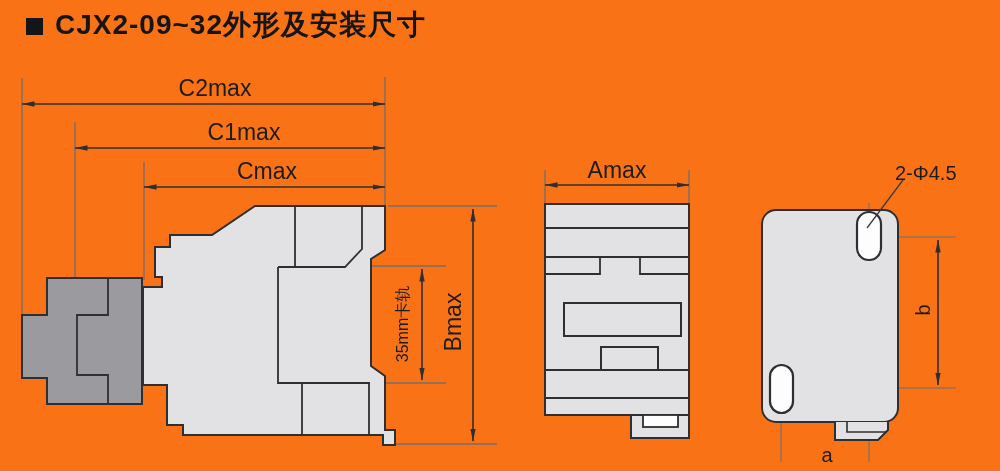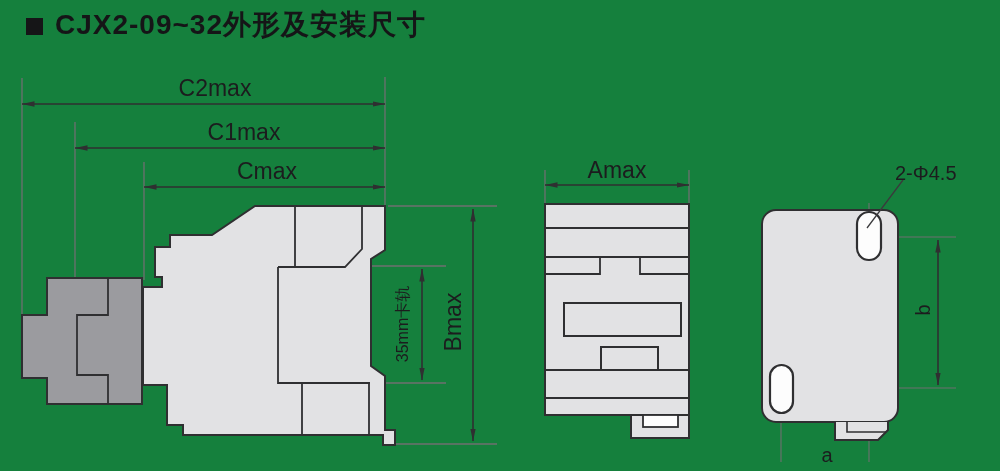--- a/index.html
+++ b/index.html
@@ -1,17 +1,17 @@
 <!DOCTYPE html>
 <html><head>
 <meta charset="utf-8">
 <style>
   html,body{margin:0;padding:0;background:#ffffff;}
   .canvas{
-    position:relative;width:1000px;height:471px;background:#15803d;
+    position:relative;width:1000px;height:471px;background:#f97316;
     font-family:"Liberation Sans","DejaVu Sans",sans-serif;overflow:hidden;
   }
   .title-row{
     position:absolute;left:26px;top:6px;display:flex;align-items:center;gap:12px;
   }
   .title-bullet{width:17px;height:17px;background:#151517;margin-top:3px;}
   .title-text{
     font-size:28px;font-weight:bold;color:#151517;letter-spacing:1px;white-space:nowrap;
   }
   svg{position:absolute;left:0;top:0;}

